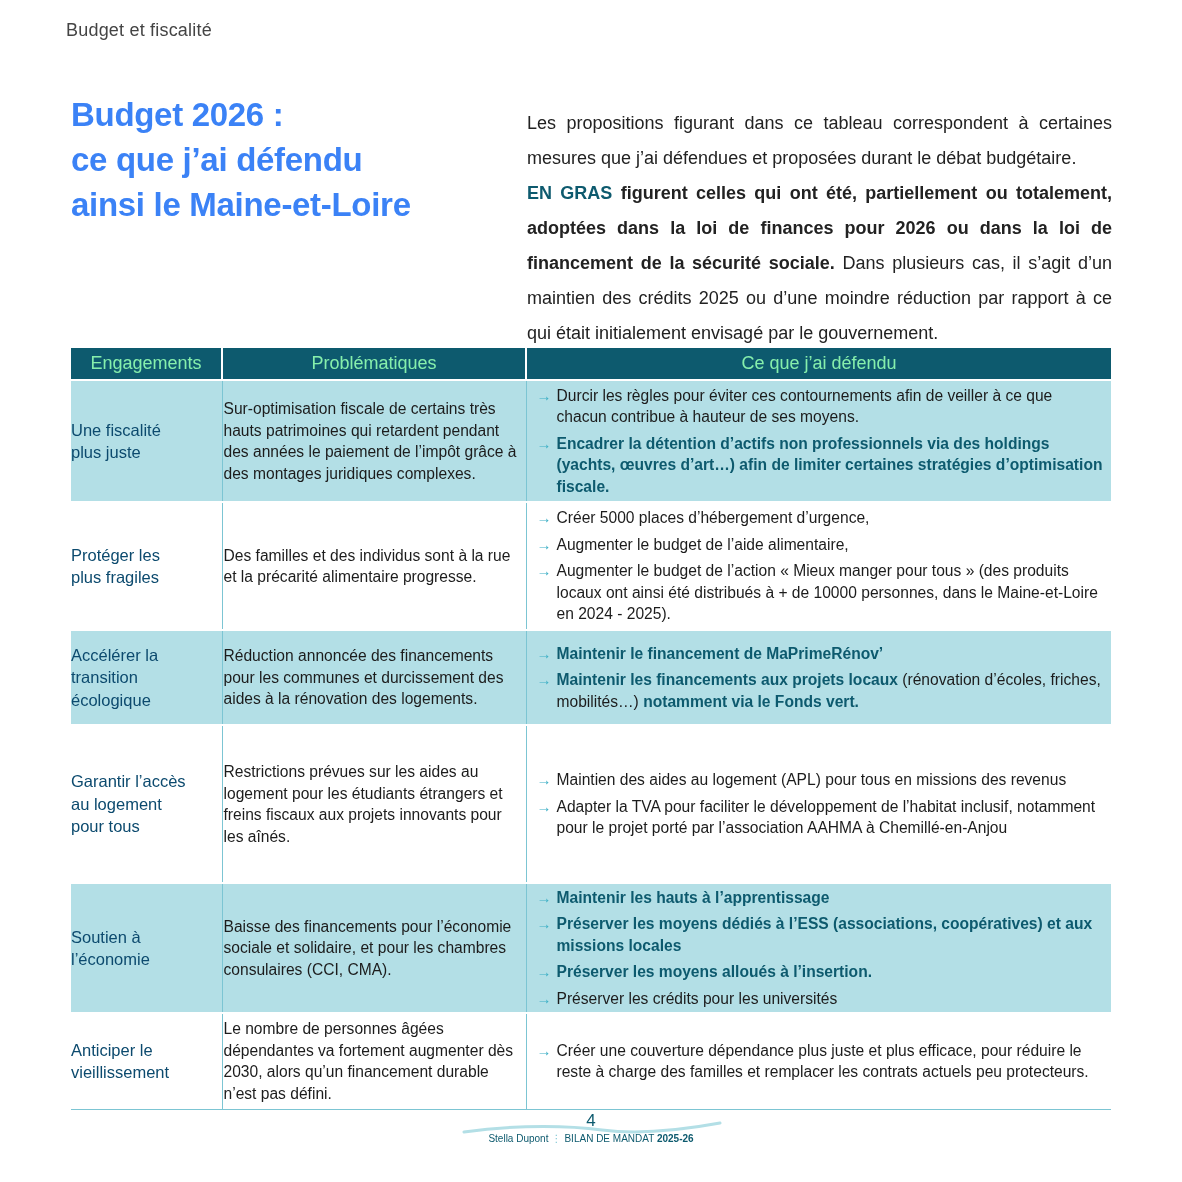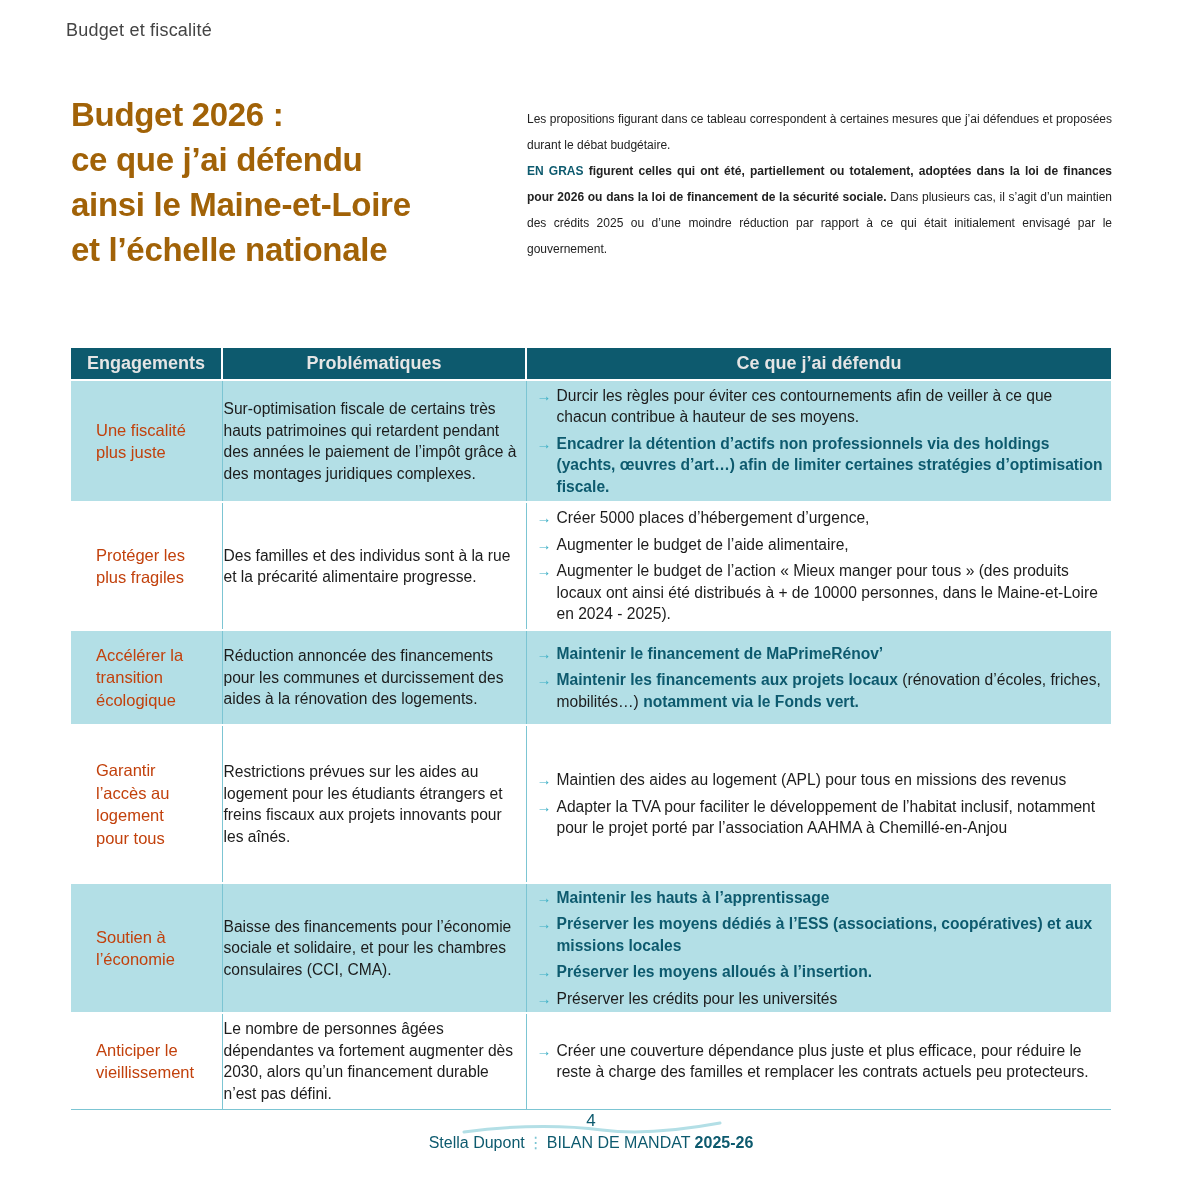--- a/index.html
+++ b/index.html
@@ -5,79 +5,78 @@
   html, body { margin: 0; padding: 0; }
   body {
     width: 1182px; height: 1182px; background: #ffffff; position: relative; overflow: hidden;
     font-family: "Liberation Sans", "DejaVu Sans", sans-serif; color: #1c1c1c;
   }
   .section-label {
     position: absolute; left: 66px; top: 20px; font-size: 18px; font-weight: 300; color: #444; letter-spacing: 0.2px;
   }
   .main-title {
     position: absolute; left: 71px; top: 92px; width: 440px;
-    font-size: 33px; font-weight: 700; line-height: 45px; color: #a16207; margin: 0; letter-spacing: -0.3px;
+    font-size: 33px; font-weight: 700; line-height: 45px; color: #3b82f6; margin: 0; letter-spacing: -0.3px;
   }
   .main-title span { display: block; white-space: nowrap; }
   .intro {
     position: absolute; left: 527px; top: 106px; width: 585px;
-    font-size: 12px; line-height: 26px; color: #222; text-align: justify; margin: 0;
+    font-size: 18px; line-height: 35px; color: #222; text-align: justify; margin: 0;
   }
   .intro .hl { color: #0d5a6e; font-weight: 700; }
   .intro b { font-weight: 700; }
 
   table.eng {
     position: absolute; left: 71px; top: 348px; width: 1040px;
     border-collapse: collapse; table-layout: fixed;
   }
   table.eng col.c1 { width: 151px; }
   table.eng col.c2 { width: 304px; }
   table.eng col.c3 { width: 585px; }
   table.eng th {
-    background: #0d5a6e; color: #e5e5e5; font-size: 18px; font-weight: 700; height: 31px; padding: 0;
+    background: #0d5a6e; color: #86efac; font-size: 18px; font-weight: 400; height: 31px; padding: 0;
     text-align: center; border-left: 2px solid #ffffff; border-bottom: 2px solid #ffffff;
   }
   table.eng th:first-child { border-left: none; }
   table.eng td {
     vertical-align: middle; font-size: 15.6px; line-height: 21.5px; padding: 0 8px;
     border-left: 1.5px solid #7cc5d3;
   }
-  table.eng td:first-child { border-left: none; color: #c2410c; font-size: 16.5px; line-height: 22.5px; padding-left: 25px; }
+  table.eng td:first-child { border-left: none; color: #0c4a6e; font-size: 16.5px; line-height: 22.5px; padding-left: 0; }
   table.eng tr.shade td { background: #b3dfe6; }
   table.eng tr.white td { background: #ffffff; }
   table.eng tr.sep td { border-top: 2px solid #ffffff; }
   table.eng tr.last td { border-bottom: 1.5px solid #7cc5d3; }
   table.eng td.prob { color: #1c1c1c; padding-left: 1px; }
   ul.items { list-style: none; margin: 0; padding: 0; }
   ul.items li { position: relative; padding-left: 22px; margin: 2px 0 5px; color: #1c1c1c; }
   ul.items li:last-child { margin-bottom: 2px; }
   ul.items li .arrow { position: absolute; left: 2px; top: 0; color: #3fb0c6; font-size: 15px; }
   ul.items li.bold { color: #0d5a6e; font-weight: 700; }
   ul.items li .b { color: #0d5a6e; font-weight: 700; }
 
   .footer {
     position: absolute; left: 0; top: 1112px; width: 1182px; text-align: center;
   }
   .footer .wave { position: absolute; left: 462px; top: 8px; }
   .footer .page-num { position: relative; font-size: 17px; color: #0d5a6e; line-height: 18px; }
-  .footer .line { position: relative; font-size: 16px; color: #0d5a6e; margin-top: 3px; }
+  .footer .line { position: relative; font-size: 10px; color: #0d5a6e; margin-top: 3px; }
   .footer .line .name { font-weight: 400; }
   .footer .line .dots { color: #7cc5d3; margin: 0 3px; }
   .footer .line .yr { font-weight: 700; }
 </style>
 </head>
 <body>
 
 <div class="section-label">Budget et fiscalité</div>
 
 <h1 class="main-title">
   <span>Budget 2026 :</span>
   <span>ce que j’ai défendu</span>
   <span>ainsi le Maine-et-Loire</span>
-  <span>et l’échelle nationale</span>
 </h1>
 
 <p class="intro"><span>Les propositions figurant dans ce tableau correspondent à certaines mesures que j’ai défendues et proposées durant le débat budgétaire.</span><br><span class="hl">EN GRAS</span> <b>figurent celles qui ont été, partiellement ou totalement, adoptées dans la loi de finances pour 2026 ou dans la loi de financement de la sécurité sociale.</b> <span>Dans plusieurs cas, il s’agit d’un maintien des crédits 2025 ou d’une moindre réduction par rapport à ce qui était initialement envisagé par le gouvernement.</span></p>
 
 <table class="eng">
   <colgroup>
       <col class="c1">
       <col class="c2">
       <col class="c3">
     </colgroup>

